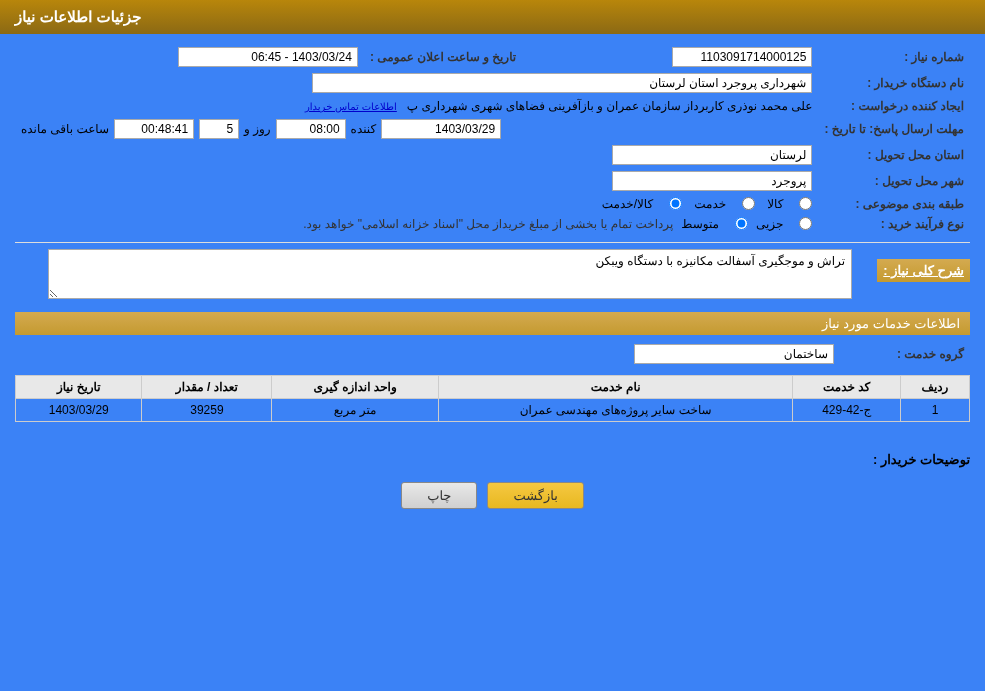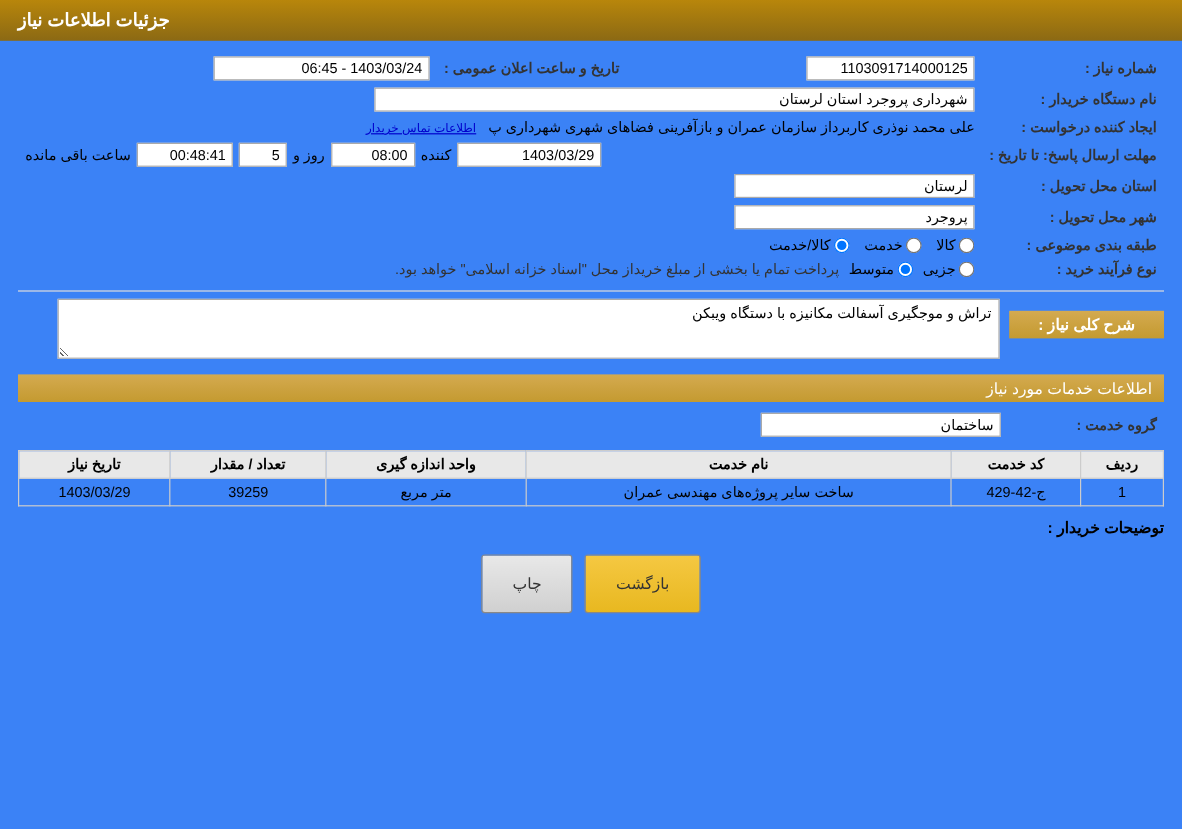--- a/index.html
+++ b/index.html
@@ -54,21 +54,21 @@
       font-family: Tahoma, Arial, sans-serif;
       direction: rtl;
       text-align: right;
     }
     .input-wide { width: 320px; }
     .input-date { width: 140px; }
     .link-blue { color: #0000cc; text-decoration: underline; cursor: pointer; }
     .divider { border: none; border-top: 1px solid #ddd; margin: 6px 0; }
     .flex-row { display: flex; align-items: center; gap: 5px; }
     .radio-group { display: flex; align-items: center; gap: 12px; }
-    .radio-item { display: flex; align-items: center; gap: 3px; }
+    .radio-item { display: flex; align-items: flex-start; gap: 16px; }
     .section-subtitle {
       background: linear-gradient(to bottom, #d4aa50, #c49a30);
       color: #fff;
       padding: 4px 10px;
       font-size: 13px;
       font-weight: normal;
       margin-top: 10px;
       margin-bottom: 6px;
     }
     .text-area-box {
@@ -112,21 +112,21 @@
       line-height: 1.6;
     }
     .btn-row {
       display: flex;
       justify-content: center;
       gap: 10px;
       margin-top: 15px;
       margin-bottom: 15px;
     }
     .btn {
-      padding: 16px 25px;
+      padding: 5px 25px;
       font-size: 13px;
       font-family: Tahoma, Arial, sans-serif;
       cursor: pointer;
       border: 1px solid #888;
       border-radius: 3px;
     }
     .btn-print {
       background: linear-gradient(to bottom, #e8e8e8, #d0d0d0);
       color: #333;
     }
@@ -240,21 +240,21 @@
           </div>
         </td>
       </tr>
     </tbody>
       </table>
 
     <hr class="divider">
 
     <div style="display:flex; align-items:flex-start; gap:8px; margin-bottom:8px; direction:rtl;">
       <div style="min-width:110px;">
-        <div class="section-subtitle" style="display:inline-block; padding:4px 24px; font-size:13px; font-weight:bold; background:linear-gradient(to bottom,#d4aa50,#c49a30); color:#fff;">
+        <div class="section-subtitle" style="display:inline-block; padding:4px 6px; font-size:13px; font-weight:bold; background:linear-gradient(to bottom,#d4aa50,#c49a30); color:#fff;text-decoration:underline;">
           <span>شرح کلی نیاز :</span>
         </div>
       </div>
       <div style="flex:1;">
         <textarea class="text-area-box" rows="2" readonly="" style="">تراش و موجگیری آسفالت مکانیزه با دستگاه ویبکن</textarea>
       </div>
     </div>
 
     <div class="section-subtitle">
       <span>اطلاعات خدمات مورد نیاز</span>
@@ -287,21 +287,21 @@
       <td>1</td>
       <td>ج-42-429</td>
       <td>ساخت سایر پروژه‌های مهندسی عمران</td>
       <td>متر مربع</td>
       <td>39259</td>
       <td>1403/03/29</td>
     </tr>
         </tbody>
     </table>
 
-    <div style="display:flex; align-items:flex-start; gap:8px; margin-top:6px; direction:rtl;">
+    <div style="display:flex; align-items:flex-start; gap:8px; margin-top:26px; direction:rtl;">
       <div style="min-width:110px; font-weight:bold; text-align:right; padding-top:4px;">توضیحات خریدار :</div>
     </div>
 
     <div class="btn-row">
       <button class="btn btn-back">بازگشت</button>
       <button class="btn btn-print">چاپ</button>
     </div>
   </div>
 </div>
 

